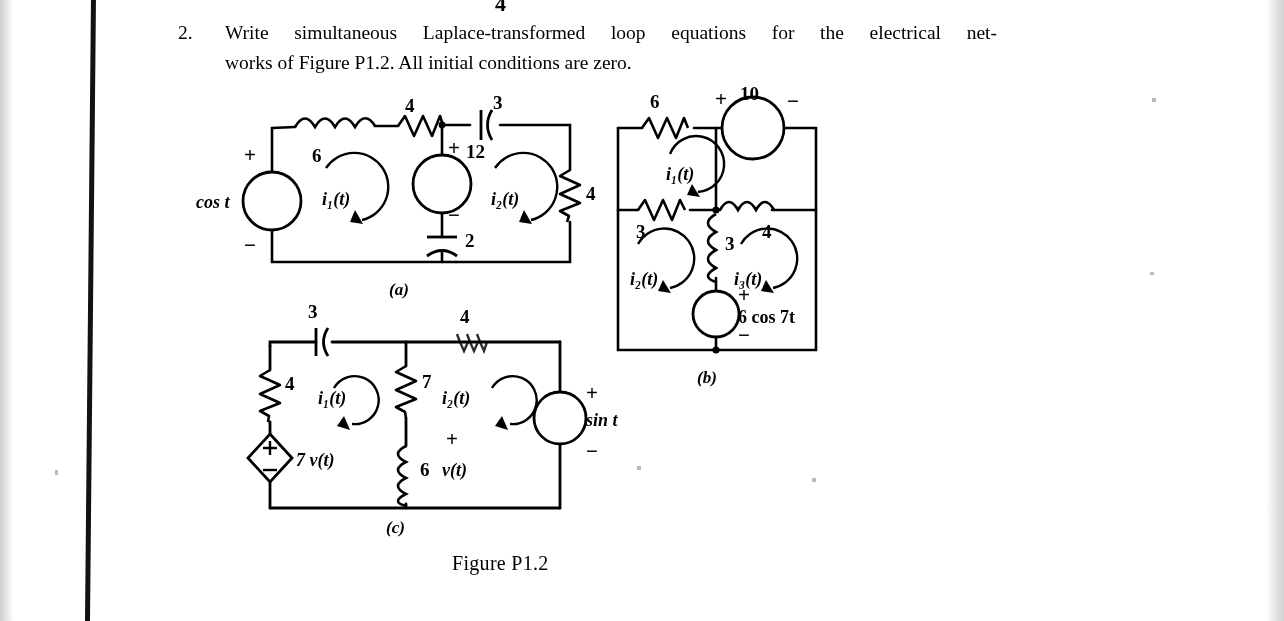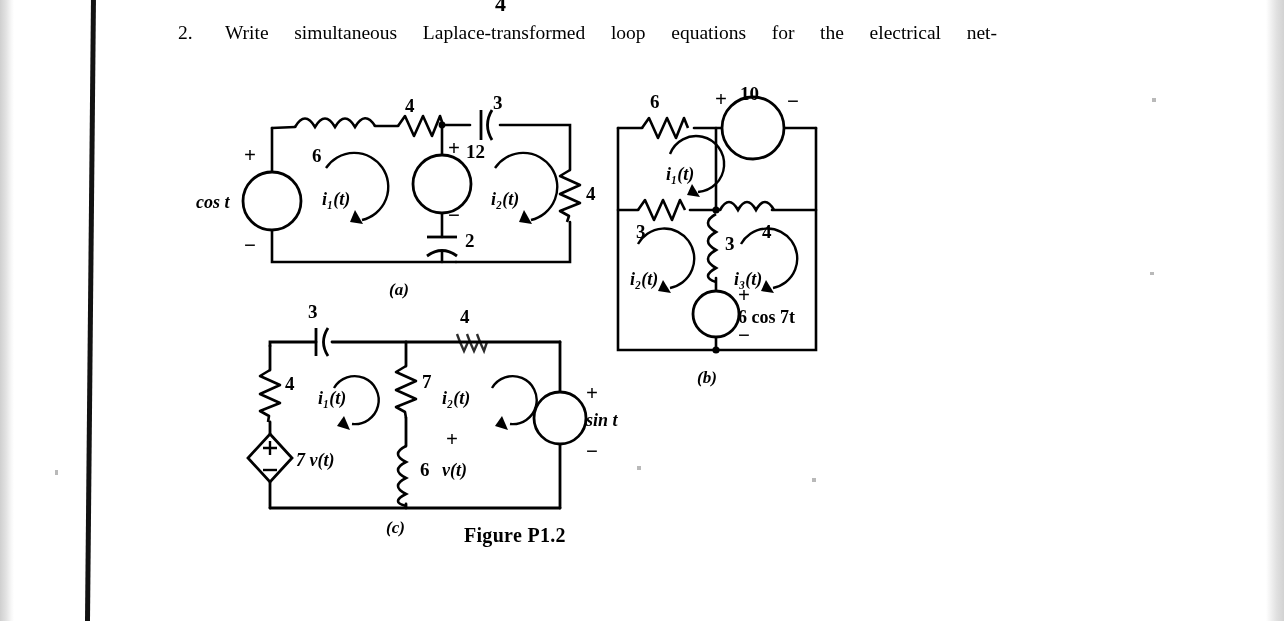--- a/index.html
+++ b/index.html
@@ -49,22 +49,22 @@
   .problem-body { font-size: 19.5px; line-height: 30px; margin-left: 21px; }
   .ptext-1 {
     display: block;
     text-align: justify;
     text-align-last: justify;
     width: 772px;
   }
   .ptext-2 { display: block; }
 
   .fig-caption {
-    position: absolute; left: 452px; top: 524px;
-    font-size: 20px; font-weight: bold; letter-spacing: .3px; margin-left: 12px;
+    position: absolute; left: 452px; top: 552px;
+    font-size: 20px; font-weight: normal; letter-spacing: .3px;
   }
   .sublabel {
     position: absolute;
     font-size: 17px; font-style: italic; font-weight: bold;
   }
 
   
   .circuit { position: absolute; }
   .circuit svg { display: block; overflow: visible; }
   .lbl {
@@ -98,20 +98,21 @@
   <div class="speck" style="left:637px;top:466px;width:4px;height:4px;"></div>
   <div class="speck" style="left:812px;top:478px;width:4px;height:4px;"></div>
 
   <div class="page-number">4</div>
 
   <div class="problem">
     <div class="problem-row">
       <div class="problem-num">2.</div>
       <div class="problem-body">
         <span class="ptext-1">Write simultaneous Laplace-transformed loop equations for the electrical net-</span>
+        <span class="ptext-2">works of Figure P1.2. All initial conditions are zero.</span>
       </div>
     </div>
   </div>
 
   <div class="circuit" style="left:200px;top:100px;">
     <svg width="400" height="175" viewBox="0 0 400 175">
       <g stroke="#000" stroke-width="2.6" fill="none" stroke-linecap="round">
 
         <path d="M72,28 L72,72"></path>
         <path d="M72,130 L72,162 L256,162"></path>

